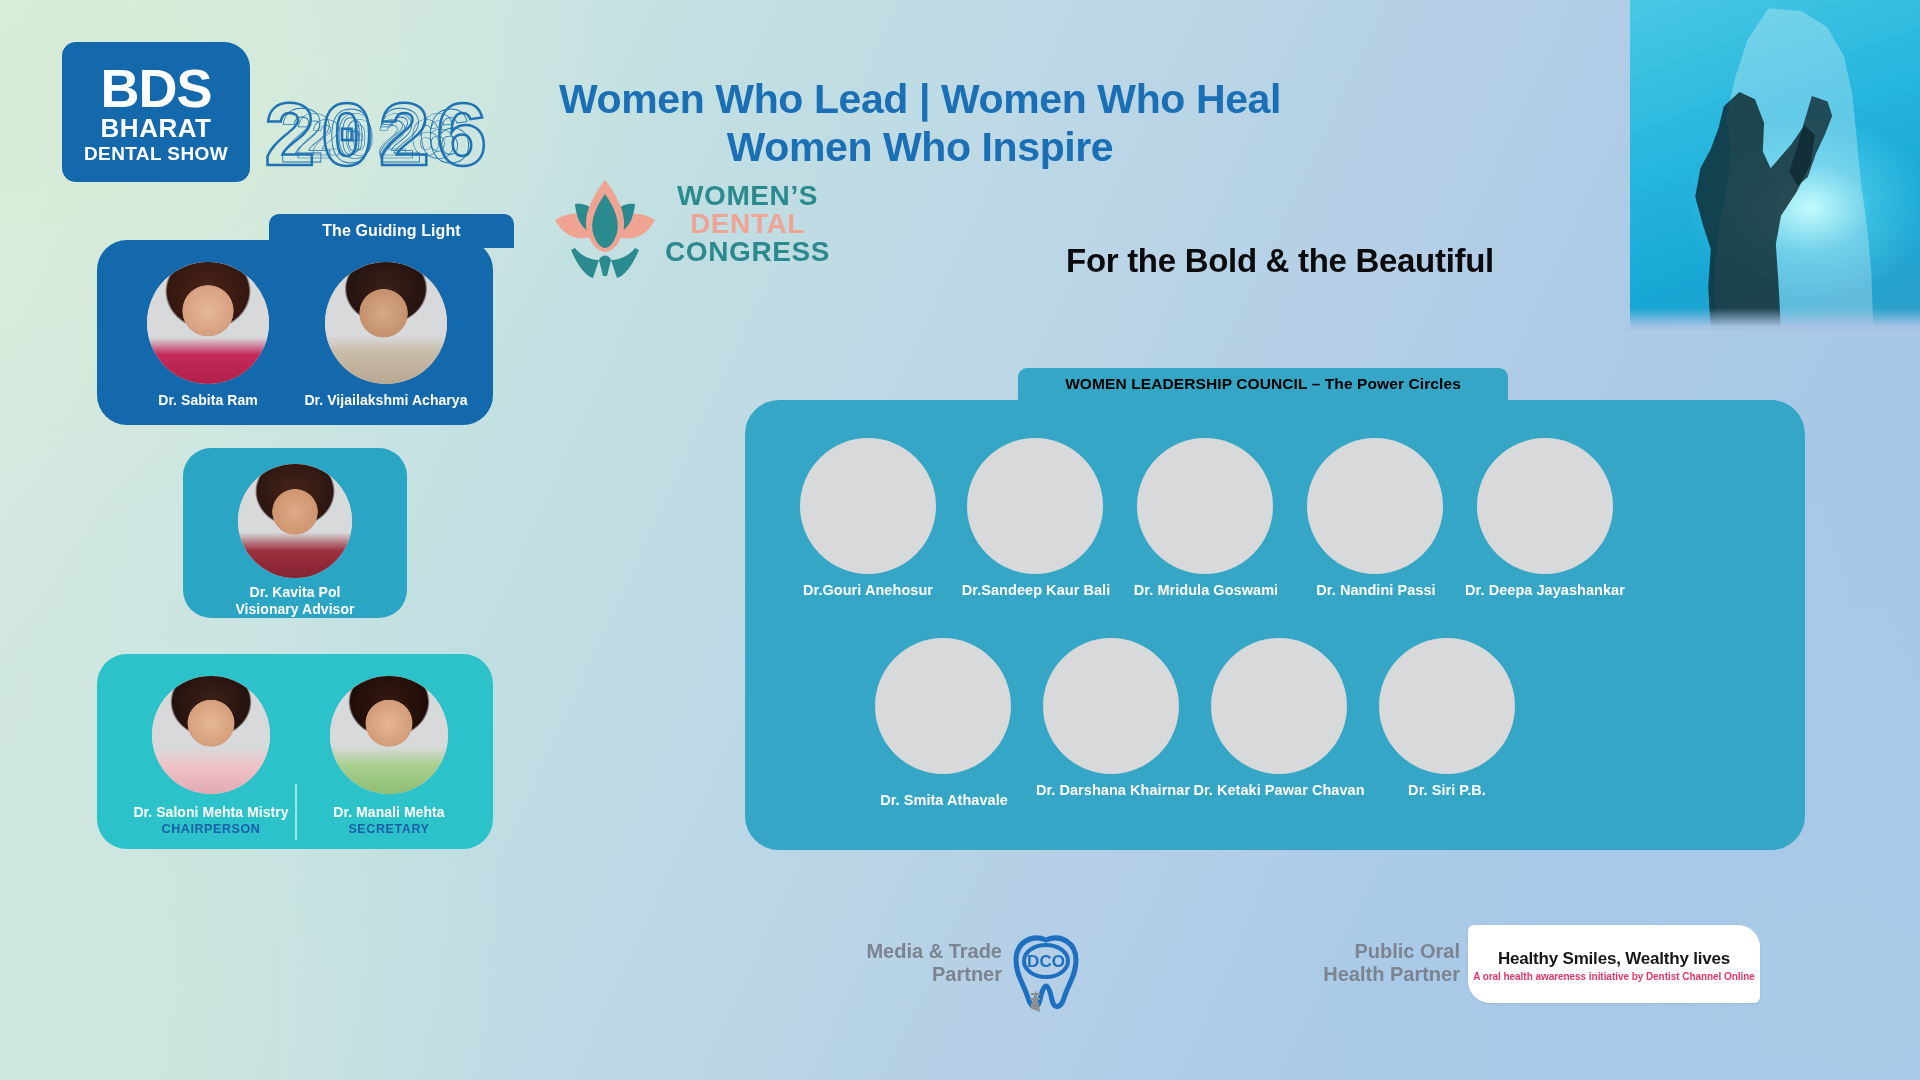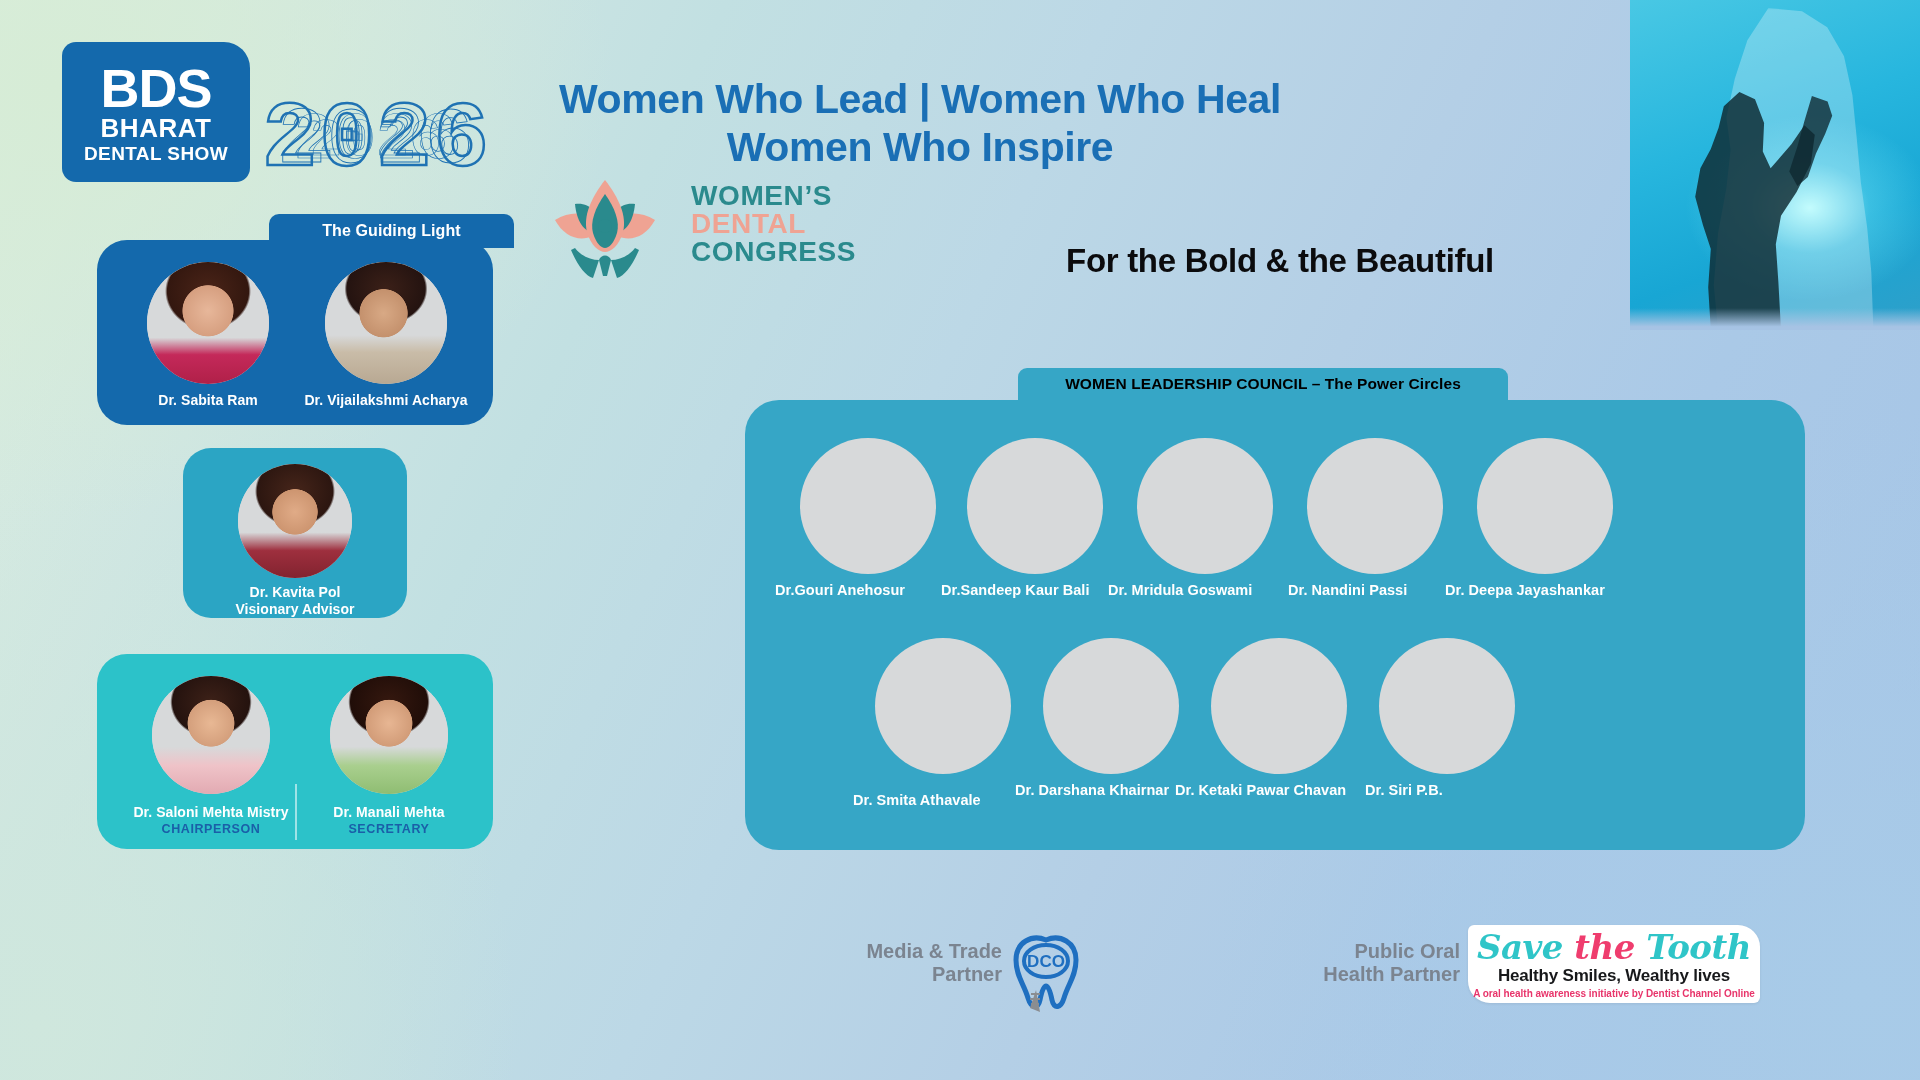--- a/index.html
+++ b/index.html
@@ -98,21 +98,21 @@
   }
   .tagline {
     position:absolute; left:1040px; top:242px; width:480px;
     text-align:center; color:#0b0b0d;
     font-weight:900; font-size:33px; letter-spacing:-0.3px;
   }
 
   
   .wdc { position:absolute; left:545px; top:168px; width:300px; height:112px; display:flex; align-items:center; }
   .wdc-mark { width:120px; height:112px; position:relative; flex:none; }
-  .wdc-text { margin-left:26px; line-height:0.99; }
+  .wdc-text { margin-left:0; line-height:0.99;text-align:center; }
   .wdc-text div { font-weight:900; font-size:28px; letter-spacing:0.6px; }
   .wdc-l1 { color:#2a8a8d; }
   .wdc-l2 { color:#efa393; }
   .wdc-l3 { color:#2a8a8d; }
 
   
   .card-guiding {
     position:absolute; left:97px; top:240px; width:396px; height:185px;
     background:#1469ac; border-radius:30px;
   }
@@ -151,21 +151,21 @@
     background:#36a6c6; border-radius:34px;
   }
   .council-tab {
     position:absolute; left:1018px; top:368px; width:490px; height:32px;
     background:#36a6c6; border-radius:9px 9px 0 0;
     display:flex; align-items:center; justify-content:center;
   }
   .council-tab span { color:#000000; font-weight:700; font-size:15.5px; letter-spacing:0.1px; }
   .cav { position:absolute; border-radius:50%; background:#d7d9da; overflow:hidden; }
   .cnm {
-    position:absolute; color:#fff;
+    position:absolute; text-align:center; color:#fff;
     font-weight:700; font-size:14.5px; letter-spacing:0.05px; white-space:nowrap;
   }
 
   
   .partner-label {
     position:absolute; color:#7b8490; font-weight:900;
     font-size:20px; line-height:1.15; text-align:right;
   }
   .dco { position:absolute; left:1010px; top:930px; width:255px; height:92px; }
   .dco-tooth { position:absolute; left:0; top:4px; width:72px; height:80px; }
@@ -393,20 +393,15 @@
     </svg>
   </div>
 </div>
 
 <div class="partner-label" style="left:1280px; top:940px; width:180px;">
   <div>Public Oral</div>
   <div>Health Partner</div>
 </div>
 
 <div class="stt">
-  <div class="stt-l1">
-    <span>Save</span>
-    <span class="the">the</span>
-    <span>Tooth</span>
-  </div>
   <div class="stt-l2">Healthy Smiles, Wealthy lives</div>
   <div class="stt-l3">A oral health awareness initiative by Dentist Channel Online</div>
 </div>
 
 </body></html>

